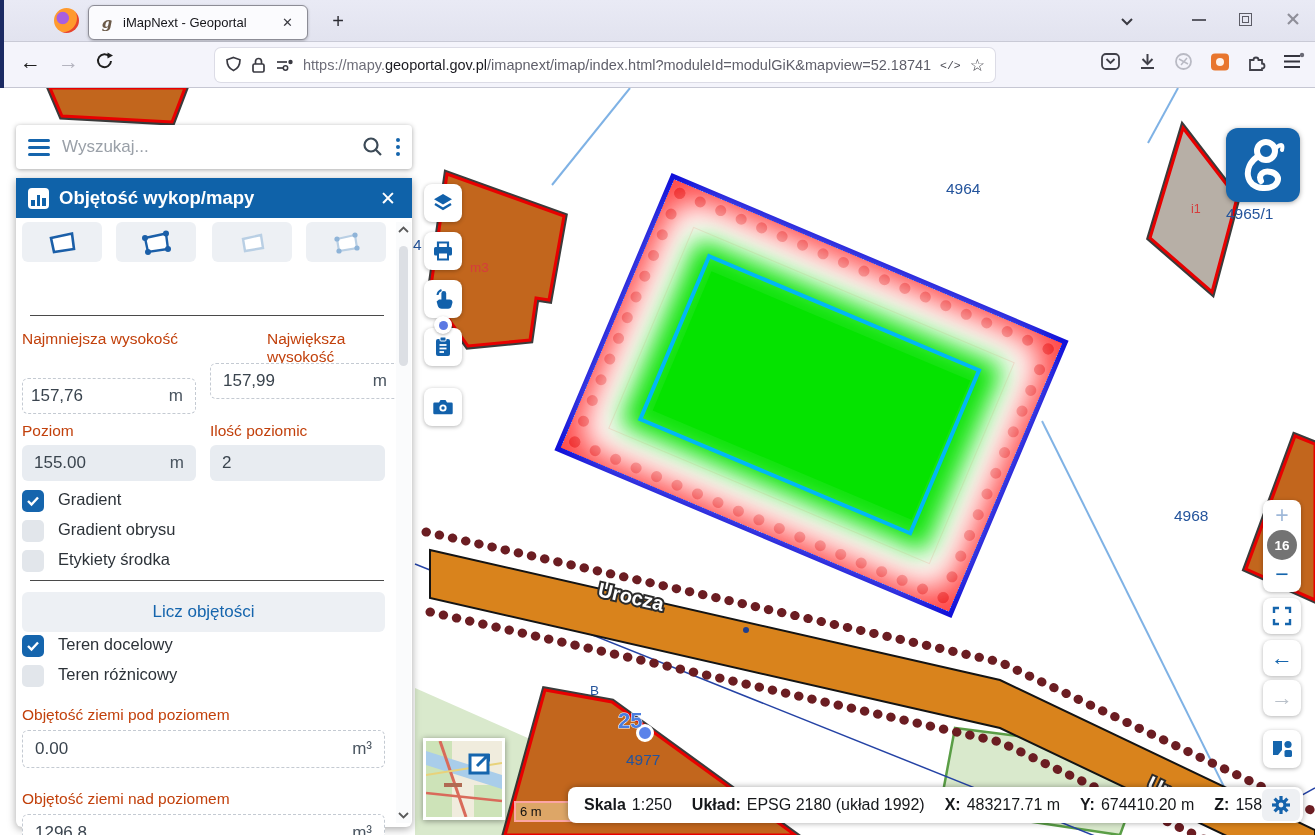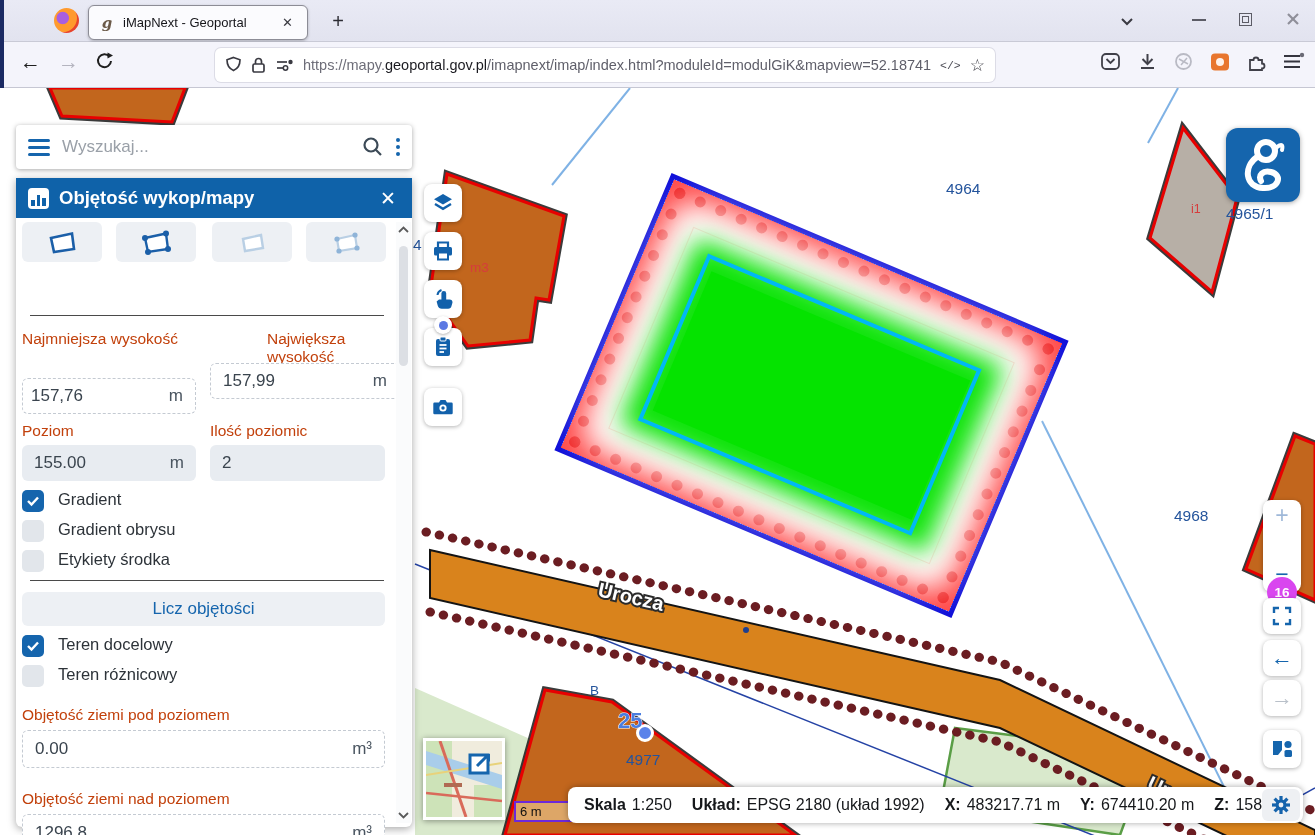--- a/index.html
+++ b/index.html
@@ -61,42 +61,42 @@
   .toolbtn { position:absolute; top:4px; width:80px; height:40px; background:#edf0f4; border-radius:6px; display:flex; align-items:center; justify-content:center; }
   .pdivider { position:absolute; left:14px; width:354px; height:0; border-top:1.5px solid #4a4a4a; }
   .flabel { position:absolute; font-size:15.5px; color:#c2410c; }
   .finput { position:absolute; height:36px; background:#fff; border:1.5px dashed #c4cad2; border-radius:6px; display:flex; align-items:center; padding:0 12px; font-size:17px; color:#3a444e; }
   .finput.solid { background:#e8ecf1; border:none; }
   .funit { margin-left:auto; color:#4a5560; }
   .cbrow { position:absolute; left:6px; display:flex; align-items:flex-start; gap:14px; height:24px; }
   .cbox { width:22px; height:22px; border-radius:5px; background:#e2e6eb; }
   .cbox.on { background:#1565ad; display:flex; align-items:center; justify-content:center; }
   .cblabel { font-size:16.5px; color:#2d3339; }
-  .compute { position:absolute; left:6px; width:363px; height:34px; background:#edf0f4; border-radius:6px; color:#1565ad; font-size:17px; display:flex; align-items:center; justify-content:center; }
+  .compute { position:absolute; left:6px; width:363px; height:40px; background:#edf0f4; border-radius:6px; color:#1565ad; font-size:17px; display:flex; align-items:center; justify-content:center; }
   .pscroll { position:absolute; right:1px; top:4px; width:15px; height:601px; background:#fafbfc; }
   .pthumb { position:absolute; left:2.5px; top:24px; width:9px; height:120px; background:#dcdfe4; border-radius:5px; }
 
   
   .mtb { position:absolute; left:424px; width:38px; height:38px; background:#fff; border-radius:8px; box-shadow:0 1px 4px rgba(0,0,0,.3); display:flex; align-items:center; justify-content:center; z-index:5; }
   .mtb-badge { position:absolute; left:434px; top:316px; width:18px; height:18px; border-radius:50%; background:#fff; box-shadow:0 1px 3px rgba(0,0,0,.3); display:flex; align-items:center; justify-content:center; z-index:6; }
   .mtb-badge i { width:9px; height:9px; border-radius:50%; background:#5b79e3; }
 
   
   .rbtn { position:absolute; left:1263px; width:38px; height:36px; background:#fff; border-radius:8px; box-shadow:0 1px 4px rgba(0,0,0,.3); display:flex; align-items:center; justify-content:center; z-index:5; }
   .zoomw { position:absolute; left:1263px; top:500px; width:38px; height:92px; background:#fff; border-radius:8px; box-shadow:0 1px 4px rgba(0,0,0,.3); z-index:5; }
   .zplus { position:absolute; left:0; top:2px; width:38px; height:26px; color:#9fb8d9; font-size:23px; text-align:center; line-height:26px; }
-  .zlevel { position:absolute; left:4px; top:30px; width:30px; height:30px; border-radius:50%; background:#d946ef; color:#fff; font-size:13.5px; font-weight:bold; display:flex; align-items:center; justify-content:center;margin-top:47px; }
+  .zlevel { position:absolute; left:4px; top:30px; width:30px; height:30px; border-radius:50%; background:#737373; color:#fff; font-size:13.5px; font-weight:bold; display:flex; align-items:center; justify-content:center; }
   .zminus { position:absolute; left:0; top:62px; width:38px; height:26px; color:#1565ad; font-size:23px; text-align:center; line-height:24px; }
   .geologo { position:absolute; left:1226px; top:128px; width:74px; height:74px; background:#1565ad; border-radius:12px; box-shadow:0 1px 5px rgba(0,0,0,.35); display:flex; align-items:center; justify-content:center; z-index:5; }
   .gearbtn { position:absolute; left:1262px; top:789px; width:38px; height:32px; background:#eef0f3; border-radius:6px; display:flex; align-items:center; justify-content:center; z-index:7; }
 
   
   .minimap { position:absolute; left:423px; top:738px; width:82px; height:82px; background:#fff; box-shadow:0 1px 6px rgba(0,0,0,.4); z-index:5; }
   .mm-expand { position:absolute; left:45px; top:12px; z-index:6; }
-  .scalebar { position:absolute; left:514px; top:801px; width:84px; height:21px; border:2px solid #6d28d9; background:rgba(224,173,112,.9); font-size:13px; color:#101010; padding-left:4px; line-height:17px; z-index:5; }
+  .scalebar { position:absolute; left:514px; top:801px; width:84px; height:21px; border:2px solid #fca5a5; background:rgba(224,173,112,.9); font-size:13px; color:#101010; padding-left:4px; line-height:17px; z-index:5; }
   .statusbar { position:absolute; left:568px; top:787px; width:735px; height:36px; background:#fff; border-radius:8px; box-shadow:0 0 6px rgba(0,0,0,.35); display:flex; align-items:center; padding:0 16px; gap:20px; font-size:16px; color:#16181b; z-index:6; white-space:nowrap; }
   .sb-item { display:flex; gap:6px; }
   .sb-item b { font-weight:bold; }
 </style>
 </head>
 <body>
 
 <div id="app">
 
   <div id="map">

